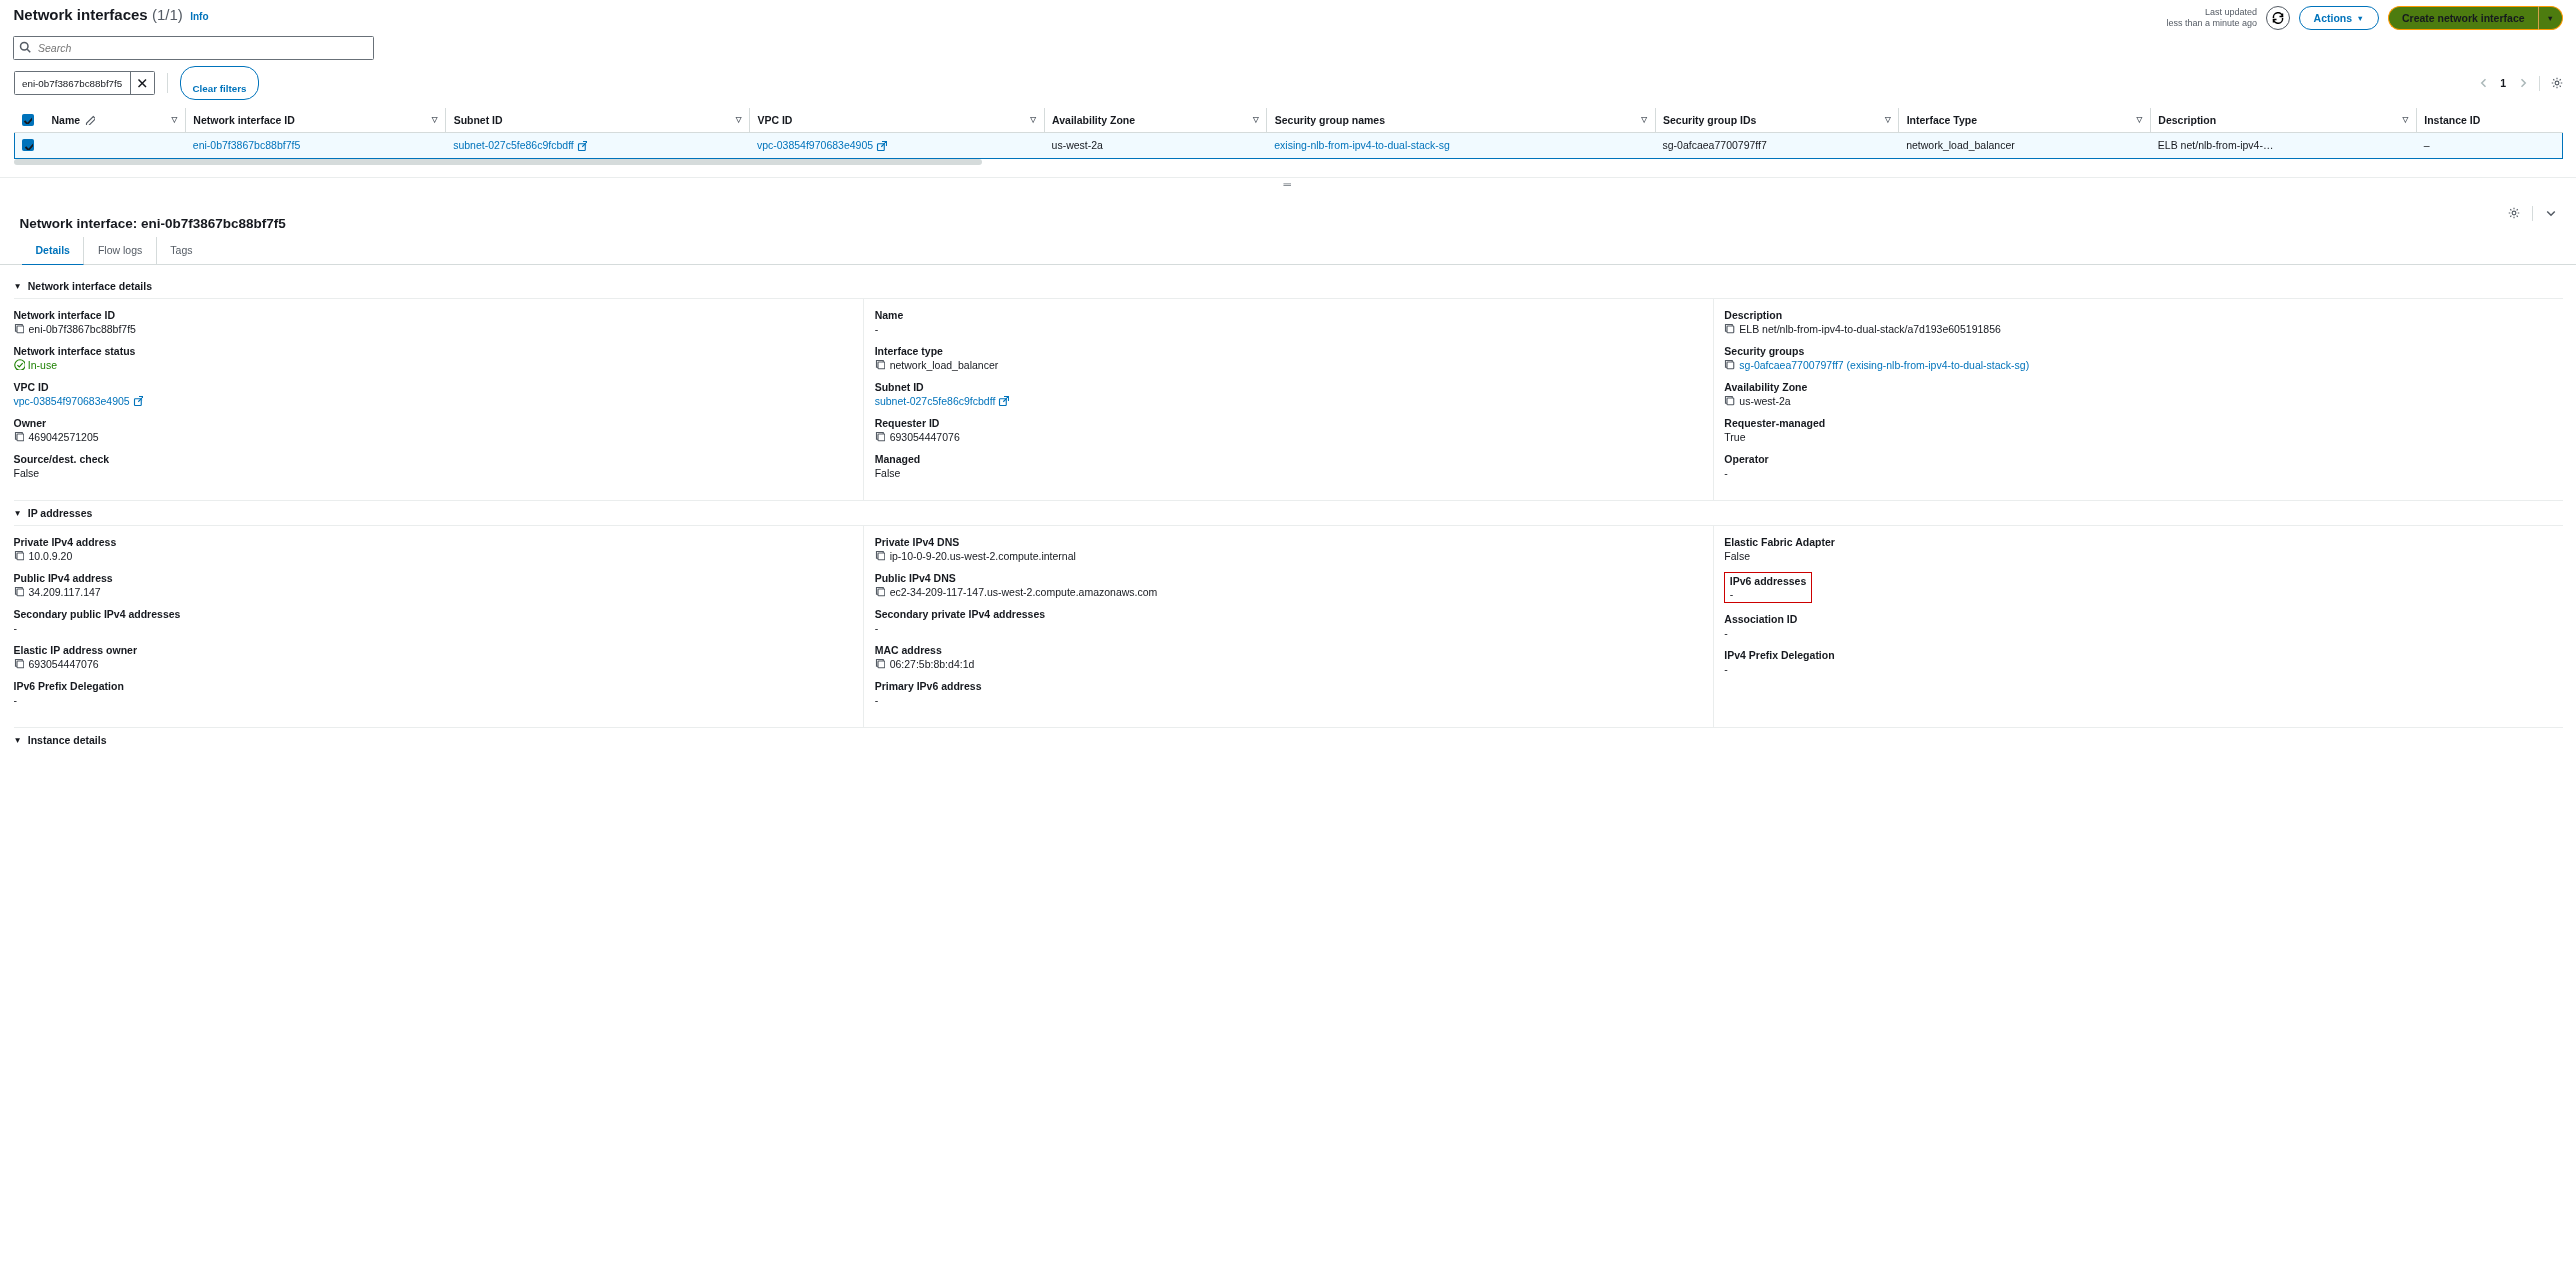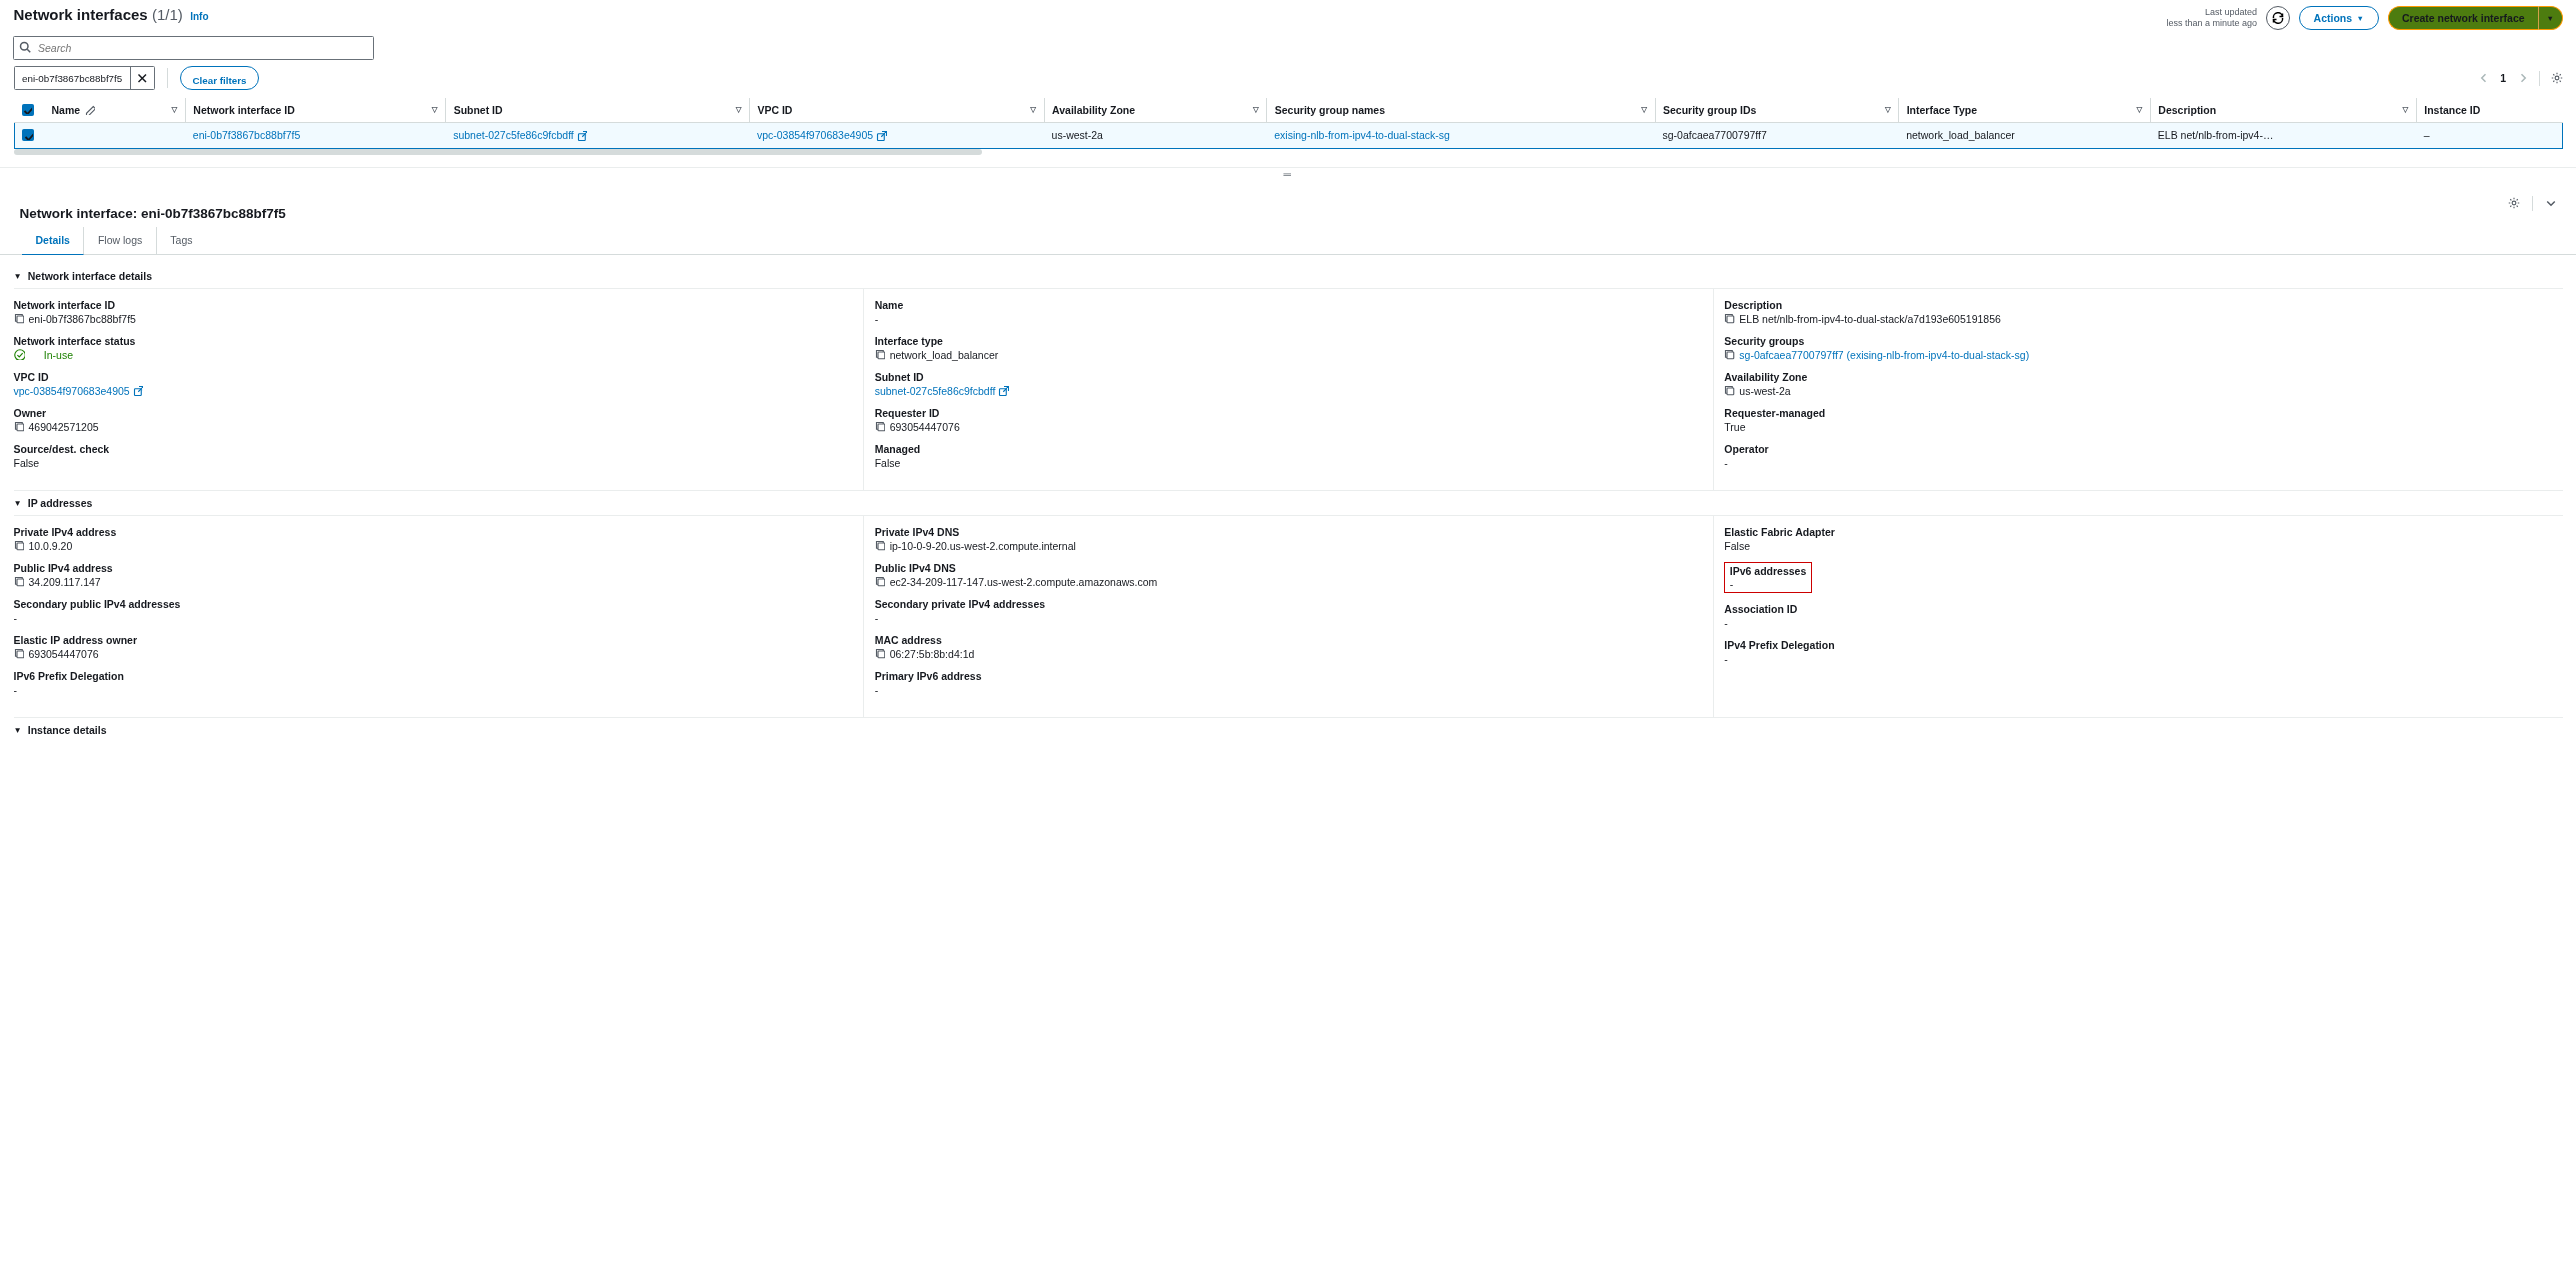--- a/index.html
+++ b/index.html
@@ -27,21 +27,21 @@
     .search-box input { width: 100%; height: 24px; padding: 0 6px 0 24px; border: 0.8px solid #687078; border-radius: 1.5px; font-style: italic; font-size: 10.5px; }
     .search-box .search-icon-wrap { position: absolute; left: 6px; top: 5.3px; }
     
     
     .filter-row { padding: 0 13.5px 7.5px 13.5px; display: flex; align-items: center; justify-content: space-between; }
     .filter-left { display: flex; align-items: center; gap: 6px; }
     .filter-token { display: flex; align-items: center; border: 0.8px solid #687078; border-radius: 1.5px; height: 24px; }
     .filter-token-text { padding: 0 7.5px; font-size: 9.8px; }
     .filter-token-x { border-left: 0.8px solid #687078; width: 24px; height: 100%; display: flex; align-items: center; justify-content: center; cursor: pointer; }
     .filter-div { width: 0.8px; height: 19.5px; background: #d5dbdb; margin: 0 6px; }
-    .clear-filters { height: 24px; padding: 8px 12px; border: 0.8px solid #0073bb; border-radius: 15px; background: #fff; color: #0073bb; font-weight: 700; font-size: 9.8px; cursor: pointer; }
+    .clear-filters { height: 24px; padding: 16px 12px; border: 0.8px solid #0073bb; border-radius: 15px; background: #fff; color: #0073bb; font-weight: 700; font-size: 9.8px; cursor: pointer; }
     .pager { display: flex; align-items: center; gap: 10.5px; }
     .pager-num { font-weight: 700; }
     .pager-ico { color: #aab7b8; cursor: pointer; }
     .pager-div { width: 0.8px; height: 15px; background: #d5dbdb; }
     
     
     .table-wrap { overflow-x: auto; padding: 0 13.5px; }
     .table { width: 100%; border-collapse: collapse; min-width: 1127px; }
     .table th { text-align: left; font-weight: 700; font-size: 10.5px; padding: 6px 7.5px; border-bottom: 0.8px solid #d5dbdb; white-space: nowrap; }
     .table th.col-sep { border-left: 0.8px solid #d5dbdb; }
@@ -78,21 +78,21 @@
     
     .detail-body { padding: 9px 13.5px; }
     .section-hdr { display: flex; align-items: center; gap: 6px; padding: 6px 0; font-weight: 700; font-size: 10.5px; cursor: pointer; }
     .section-caret { font-size: 8.3px; }
     .grid3 { display: grid; grid-template-columns: 1fr 1fr 1fr; border: 0.8px solid #eaeded; border-left: none; border-right: none; }
     .grid3 > .col { padding: 10.5px 0 10.5px 0; }
     .grid3 > .col + .col { border-left: 0.8px solid #eaeded; padding-left: 10.5px; }
     .field { margin-bottom: 10.5px; }
     .field-label { font-weight: 700; font-size: 10.5px; }
     .field-value { font-size: 10.5px; margin-top: 1.5px; display: flex; align-items: center; gap: 4.5px; }
-    .status-ok { color: #1d8102; display: inline-flex; align-items: center; gap: 19px; }
+    .status-ok { color: #1d8102; display: inline-flex; align-items: center; gap: 3px; }
     .copy-ico { color: #545b64; cursor: pointer; flex-shrink: 0; }
     .redbox { border: 1.5px solid #cc0000; padding: 1.5px 4.5px; display: inline-block; }
     
     svg { display: block; }
   </style>
 </head>
 <body>
 
 <svg width="0" height="0" style="position:absolute">
   <defs>

